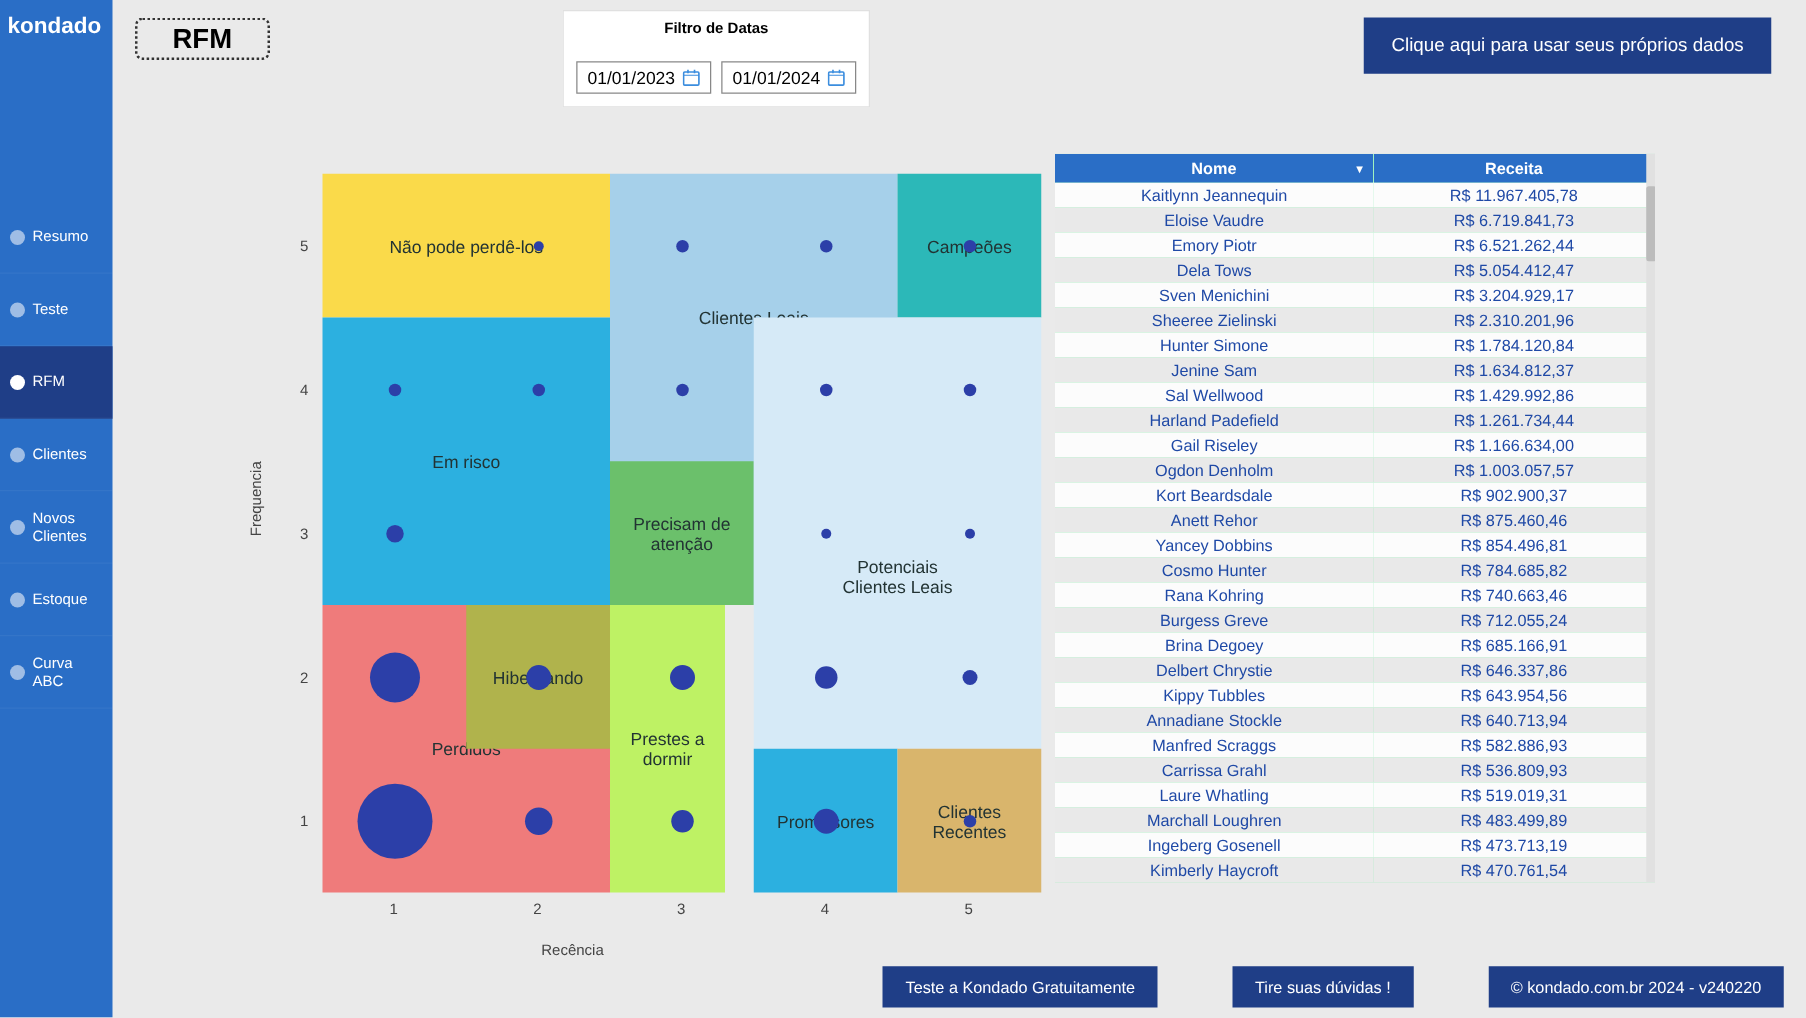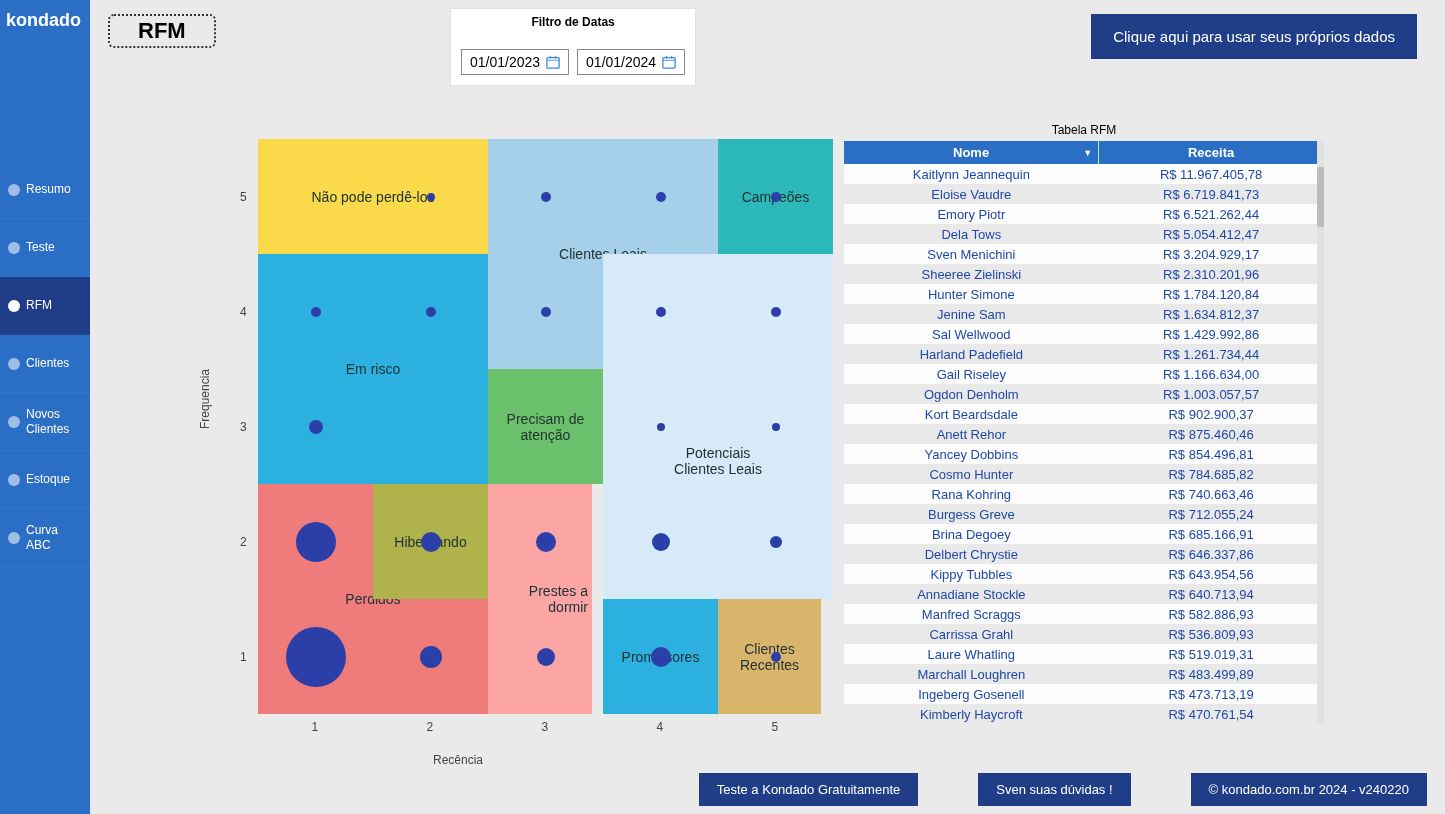--- a/index.html
+++ b/index.html
@@ -337,27 +337,27 @@
           </div>
           <div class="region" style="left: 345px; top: 115px; width: 230px; height: 345px; background: rgb(214, 234, 247);">
             <span style="position: absolute; left: 115px; top: 207px; transform: translate(-50%, -50%); width: 110px;">Potenciais Clientes Leais</span>
           </div>
           <div class="region" style="left: 0px; top: 345px; width: 230px; height: 230px; background: rgb(239, 123, 123);">
             <span style="position: absolute; left: 115px; top: 115px; transform: translate(-50%, -50%); width: 110px;">Perdidos</span>
           </div>
           <div class="region" style="left: 115px; top: 345px; width: 115px; height: 115px; background: rgb(176, 179, 76);">
             <span>Hibernando</span>
           </div>
-          <div class="region" style="left: 230px; top: 345px; width: 104px; height: 230px; background: #fca5a5; text-align: right;">
+          <div class="region" style="left: 230px; top: 345px; width: 92px; height: 230px; background: #bef264;">
             <span>Prestes a dormir</span>
           </div>
           <div class="region" style="left: 345px; top: 460px; width: 115px; height: 115px; background: rgb(44, 176, 224);">
             <span>Promissores</span>
           </div>
-          <div class="region" style="left: 460px; top: 460px; width: 103px; height: 115px; background: rgb(217, 181, 108);">
+          <div class="region" style="left: 460px; top: 460px; width: 115px; height: 115px; background: rgb(217, 181, 108);">
             <span>Clientes Recentes</span>
           </div>
           <div class="bubble" style="left: 57.5px; top: 517.5px; width: 60px; height: 60px;"></div>
           <div class="bubble" style="left: 172.5px; top: 517.5px; width: 22px; height: 22px;"></div>
           <div class="bubble" style="left: 287.5px; top: 517.5px; width: 18px; height: 18px;"></div>
           <div class="bubble" style="left: 402.5px; top: 517.5px; width: 20px; height: 20px;"></div>
           <div class="bubble" style="left: 517.5px; top: 517.5px; width: 10px; height: 10px;"></div>
           <div class="bubble" style="left: 57.5px; top: 402.5px; width: 40px; height: 40px;"></div>
           <div class="bubble" style="left: 172.5px; top: 402.5px; width: 20px; height: 20px;"></div>
           <div class="bubble" style="left: 287.5px; top: 402.5px; width: 20px; height: 20px;"></div>
@@ -383,21 +383,20 @@
         <div class="y-tick" style="left: 132px; top: 175.5px;">4</div>
         <div class="y-tick" style="left: 132px; top: 60.5px;">5</div>
         <div class="x-tick" style="top: 591px; left: 203.5px;">1</div>
         <div class="x-tick" style="top: 591px; left: 318.5px;">2</div>
         <div class="x-tick" style="top: 591px; left: 433.5px;">3</div>
         <div class="x-tick" style="top: 591px; left: 548.5px;">4</div>
         <div class="x-tick" style="top: 591px; left: 663.5px;">5</div>
       </div>
 
     <div class="table-panel">
-      <div class="table-title">Tabela RFM</div>
       <div class="table-scroll">
         <table class="rfm-table">
           <thead id="thead">
               <tr>
                 <th>Nome<span class="sort-icon">▼</span></th>
                 <th>Receita</th>
               </tr>
             </thead>
           <tbody id="tbody">
               <tr>
@@ -516,16 +515,16 @@
         </table>
         <div class="table-scrollbar">
           <div class="table-thumb"></div>
         </div>
       </div>
     </div>
   </div>
 
   <div class="footer">
     <button class="footer-btn">Teste a Kondado Gratuitamente</button>
-    <button class="footer-btn">Sven suas dúvidas !</button>
+    <button class="footer-btn">Tire suas dúvidas !</button>
     <button class="footer-btn">© kondado.com.br 2024 - v240220</button>
   </div>
 </main>
 
 </body></html>

